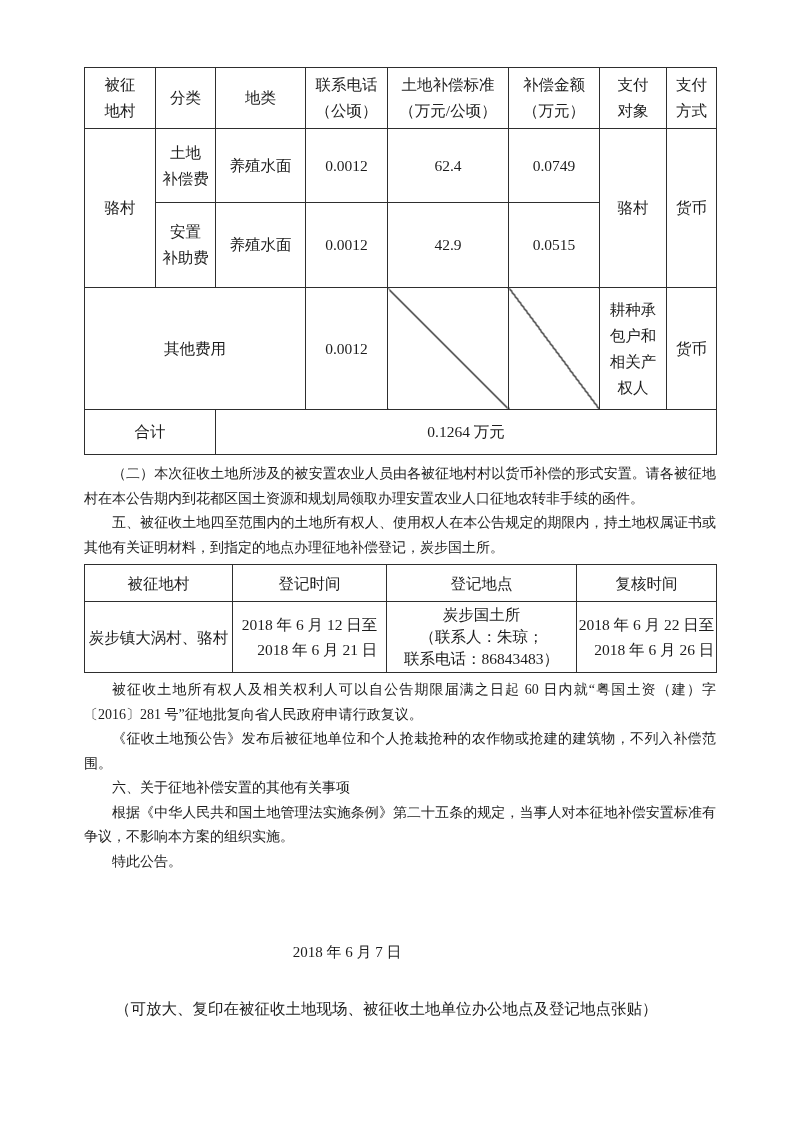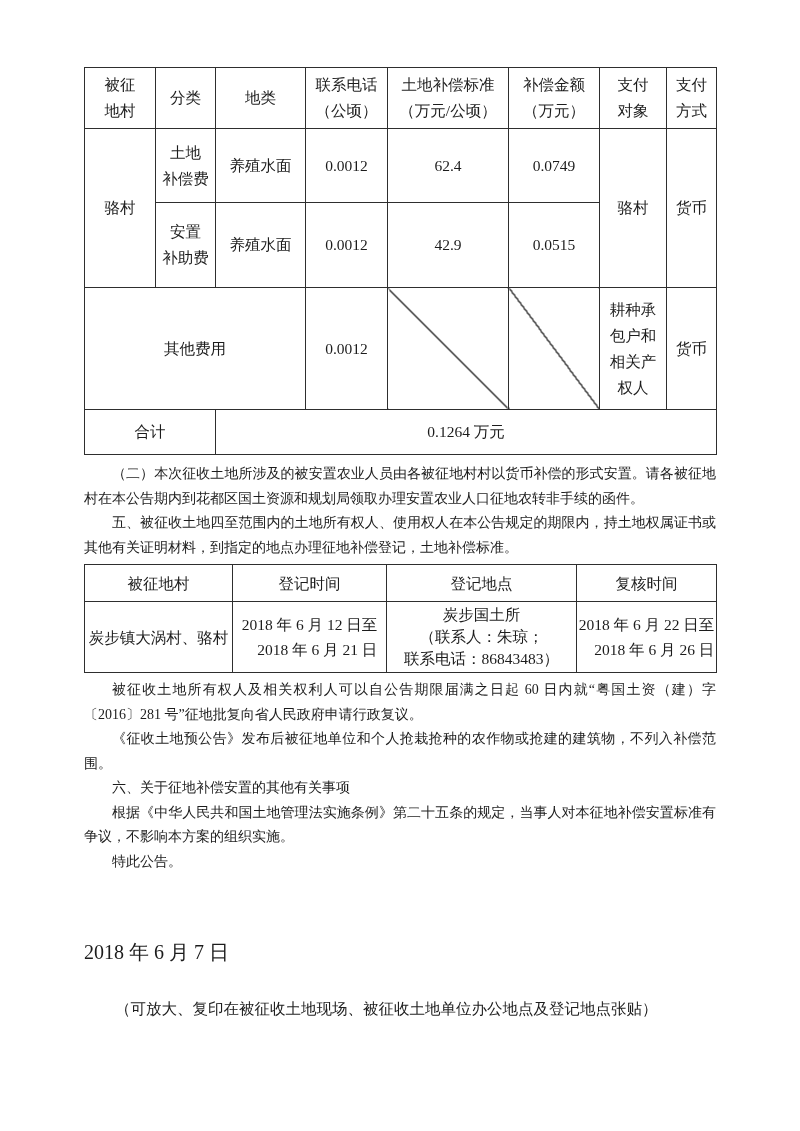--- a/index.html
+++ b/index.html
@@ -46,22 +46,22 @@
   .para {
     font-size:14px; line-height:24.5px;
     text-align:justify; text-indent:2em;
     color:#1c1c1c;
   }
   .p-after-table { margin-top:7px; }
   .p-after-reg { margin-top:5px; }
 
   .date-line {
     margin-top:66px;
-    font-size:20px; line-height:24px;
-    text-align:left; padding-right:106px;
+    font-size:15px; line-height:24px;
+    text-align:center; padding-right:106px;
   }
   .footnote {
     font-size:15.5px; line-height:26px;
     text-indent:2em; text-align:left;
   }
   .footnote-1 { margin-top:32px; }
   .footnote-2 { margin-top:5px; }
   .url-link { text-decoration:underline; text-underline-offset:3px; }
 </style>
 </head>
@@ -129,21 +129,21 @@
         <td>货币</td>
       </tr>
       <tr style="height:45px">
         <td colspan="2">合计</td>
         <td colspan="6">0.1264 万元</td>
       </tr>
     </tbody>
       </table>
 
     <p class="para p-after-table">（二）本次征收土地所涉及的被安置农业人员由各被征地村村以货币补偿的形式安置。请各被征地村在本公告期内到花都区国土资源和规划局领取办理安置农业人口征地农转非手续的函件。</p>
-    <p class="para">五、被征收土地四至范围内的土地所有权人、使用权人在本公告规定的期限内，持土地权属证书或其他有关证明材料，到指定的地点办理征地补偿登记，土地补偿标准。</p>
+    <p class="para">五、被征收土地四至范围内的土地所有权人、使用权人在本公告规定的期限内，持土地权属证书或其他有关证明材料，到指定的地点办理征地补偿登记，炭步国土所。</p>
 
     <table class="reg-table">
       <colgroup>
         <col style="width:148px">
           <col style="width:154px">
           <col style="width:190px">
           <col style="width:140px">
       </colgroup>
       <tbody>
           <tr style="height:37px">

